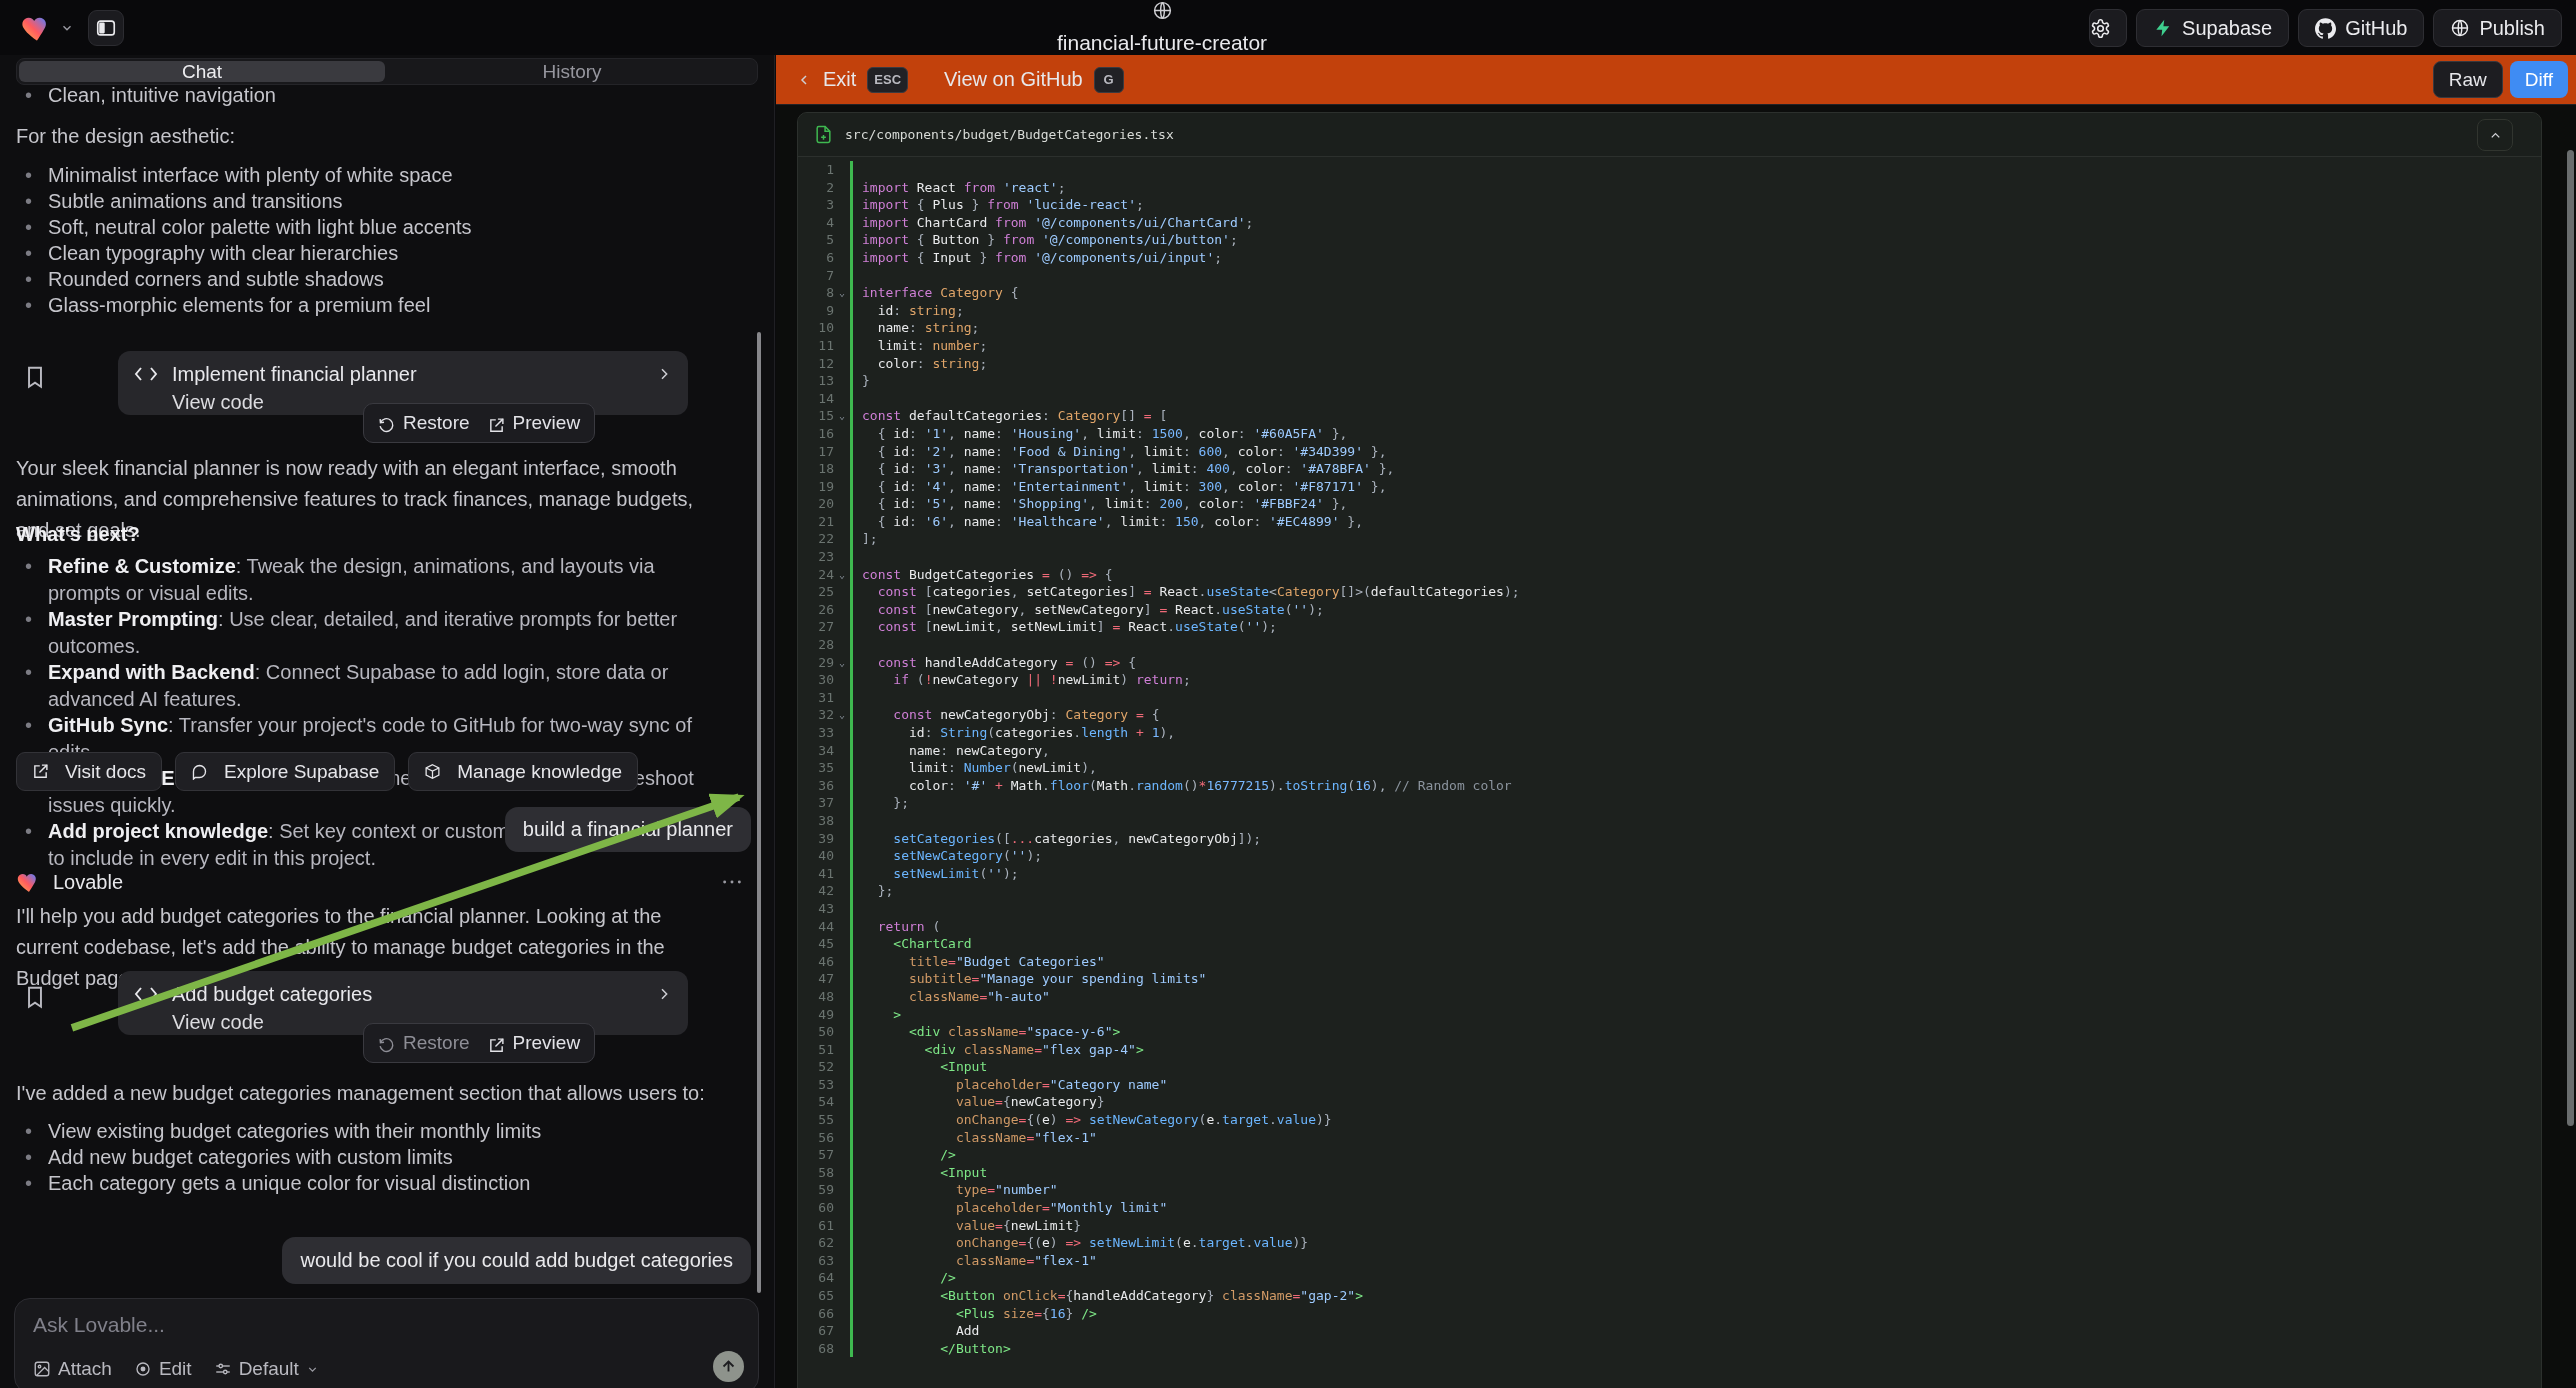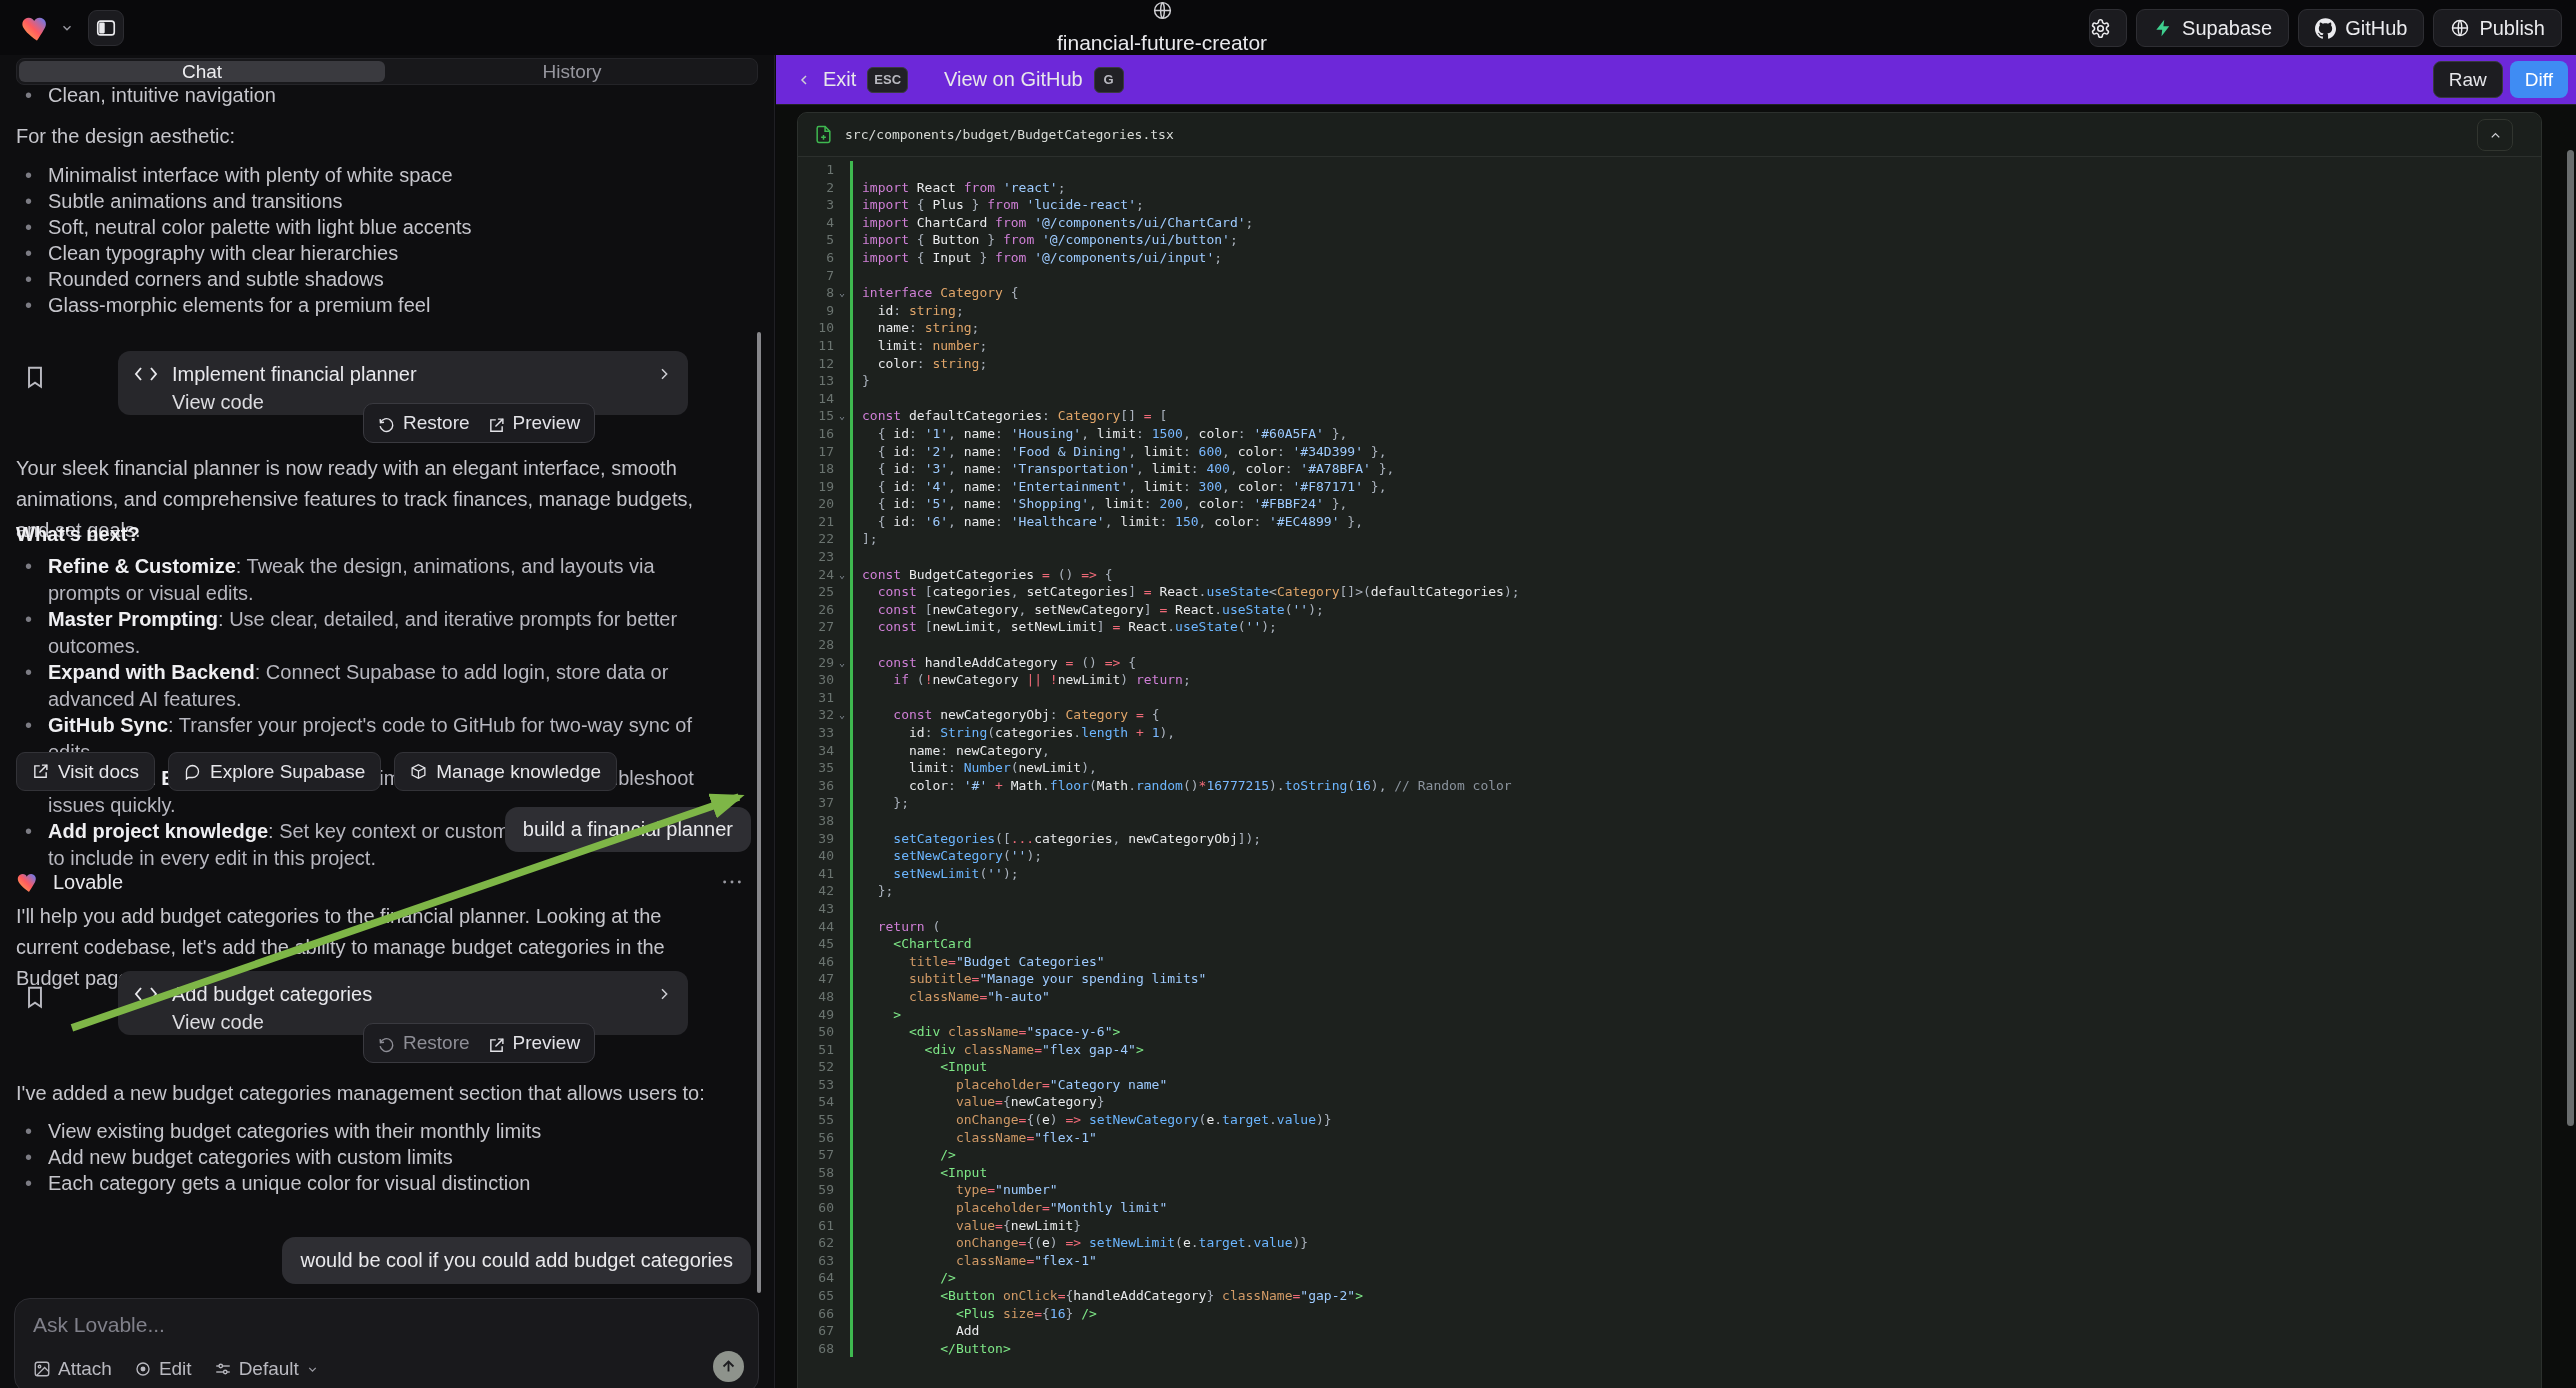--- a/index.html
+++ b/index.html
@@ -38,40 +38,40 @@
   .vrow .grow{flex:1;}
   .vsub{margin-left:38px;margin-top:4px;color:#dcdce0;font-size:20px;}
   .bmark{position:absolute;left:22px;width:26px;height:26px;}
   .pill{position:absolute;left:363px;height:40px;background:#1c1c20;border:1px solid #3a3a40;border-radius:10px;
         display:flex;align-items:center;padding:0 14px;gap:18px;font-size:19px;color:#e3e3e8;}
   .pill .pbtn{display:flex;align-items:flex-end;gap:8px;}
   .pill .dim{color:#8e8e96;}
 
   .acts{position:absolute;left:16px;display:flex;gap:13px;}
   .act-btn{height:39px;padding:0 15px;border-radius:9px;background:#1f1f23;border:1px solid #333338;
-           display:flex;align-items:center;gap:9px;color:#e6e6ea;font-size:19px;}
+           display:flex;align-items:center;gap:16px;color:#e6e6ea;font-size:19px;}
 
   .bubble{position:absolute;background:#2e2e33;border-radius:13px;color:#e9e9ec;font-size:20px;
           display:flex;align-items:center;padding:0 18px;}
   .lvrow{position:absolute;left:16px;width:727px;display:flex;align-items:center;gap:11px;color:#e8e8ec;font-size:20px;}
   .lvrow .grow{flex:1;}
 
   .composer{position:absolute;left:14px;top:1243px;width:745px;height:95px;background:#19191c;border:1px solid #2d2d32;border-radius:16px;padding:14px 18px;}
   .composer .ph{color:#80808a;font-size:21px;}
   .comp-row{position:absolute;left:18px;bottom:12px;display:flex;align-items:center;gap:22px;color:#b9b9c0;font-size:19px;}
   .comp-item{display:flex;align-items:center;gap:7px;}
   .send{position:absolute;right:14px;bottom:10px;width:31px;height:31px;border-radius:50%;background:#8e938c;
         display:flex;align-items:center;justify-content:center;}
 
   .chat-sb{position:absolute;left:757px;top:277px;width:4px;height:961px;background:rgba(235,235,240,.55);border-radius:2px;}
   .arrow-overlay{position:absolute;left:0;top:55px;width:775px;height:1333px;pointer-events:none;z-index:5;}
 
   
   .codepane{position:absolute;left:776px;top:55px;width:1800px;height:1333px;background:#0c0d0c;}
-  .code-header{position:absolute;left:0;top:0;width:1800px;height:50px;background:#6d28d9;border-bottom:1px solid #222226;
+  .code-header{position:absolute;left:0;top:0;width:1800px;height:50px;background:#c2410c;border-bottom:1px solid #222226;
                display:flex;align-items:center;color:#e7e7ea;font-size:20px;}
   .kbd{height:26px;min-width:30px;padding:0 6px;border-radius:6px;background:#212125;border:1px solid #3a3a40;
        color:#b9b9c0;font-size:13px;font-weight:700;display:flex;align-items:center;justify-content:center;}
   .hdr-left{display:flex;align-items:center;gap:11px;margin-left:20px;}
   .hdr-right{position:absolute;right:8px;top:6px;display:flex;gap:7px;}
   .mini-btn{height:37px;padding:0 15px;border-radius:8px;display:flex;align-items:center;font-size:19px;}
   .mini-btn.raw{background:#1d1d21;border:1px solid #38383e;color:#e6e6ea;}
   .mini-btn.diff{background:#3f8cf3;color:#fff;}
 
   .filecard{position:absolute;left:21px;top:57px;width:1745px;height:1277px;background:#1d211e;

